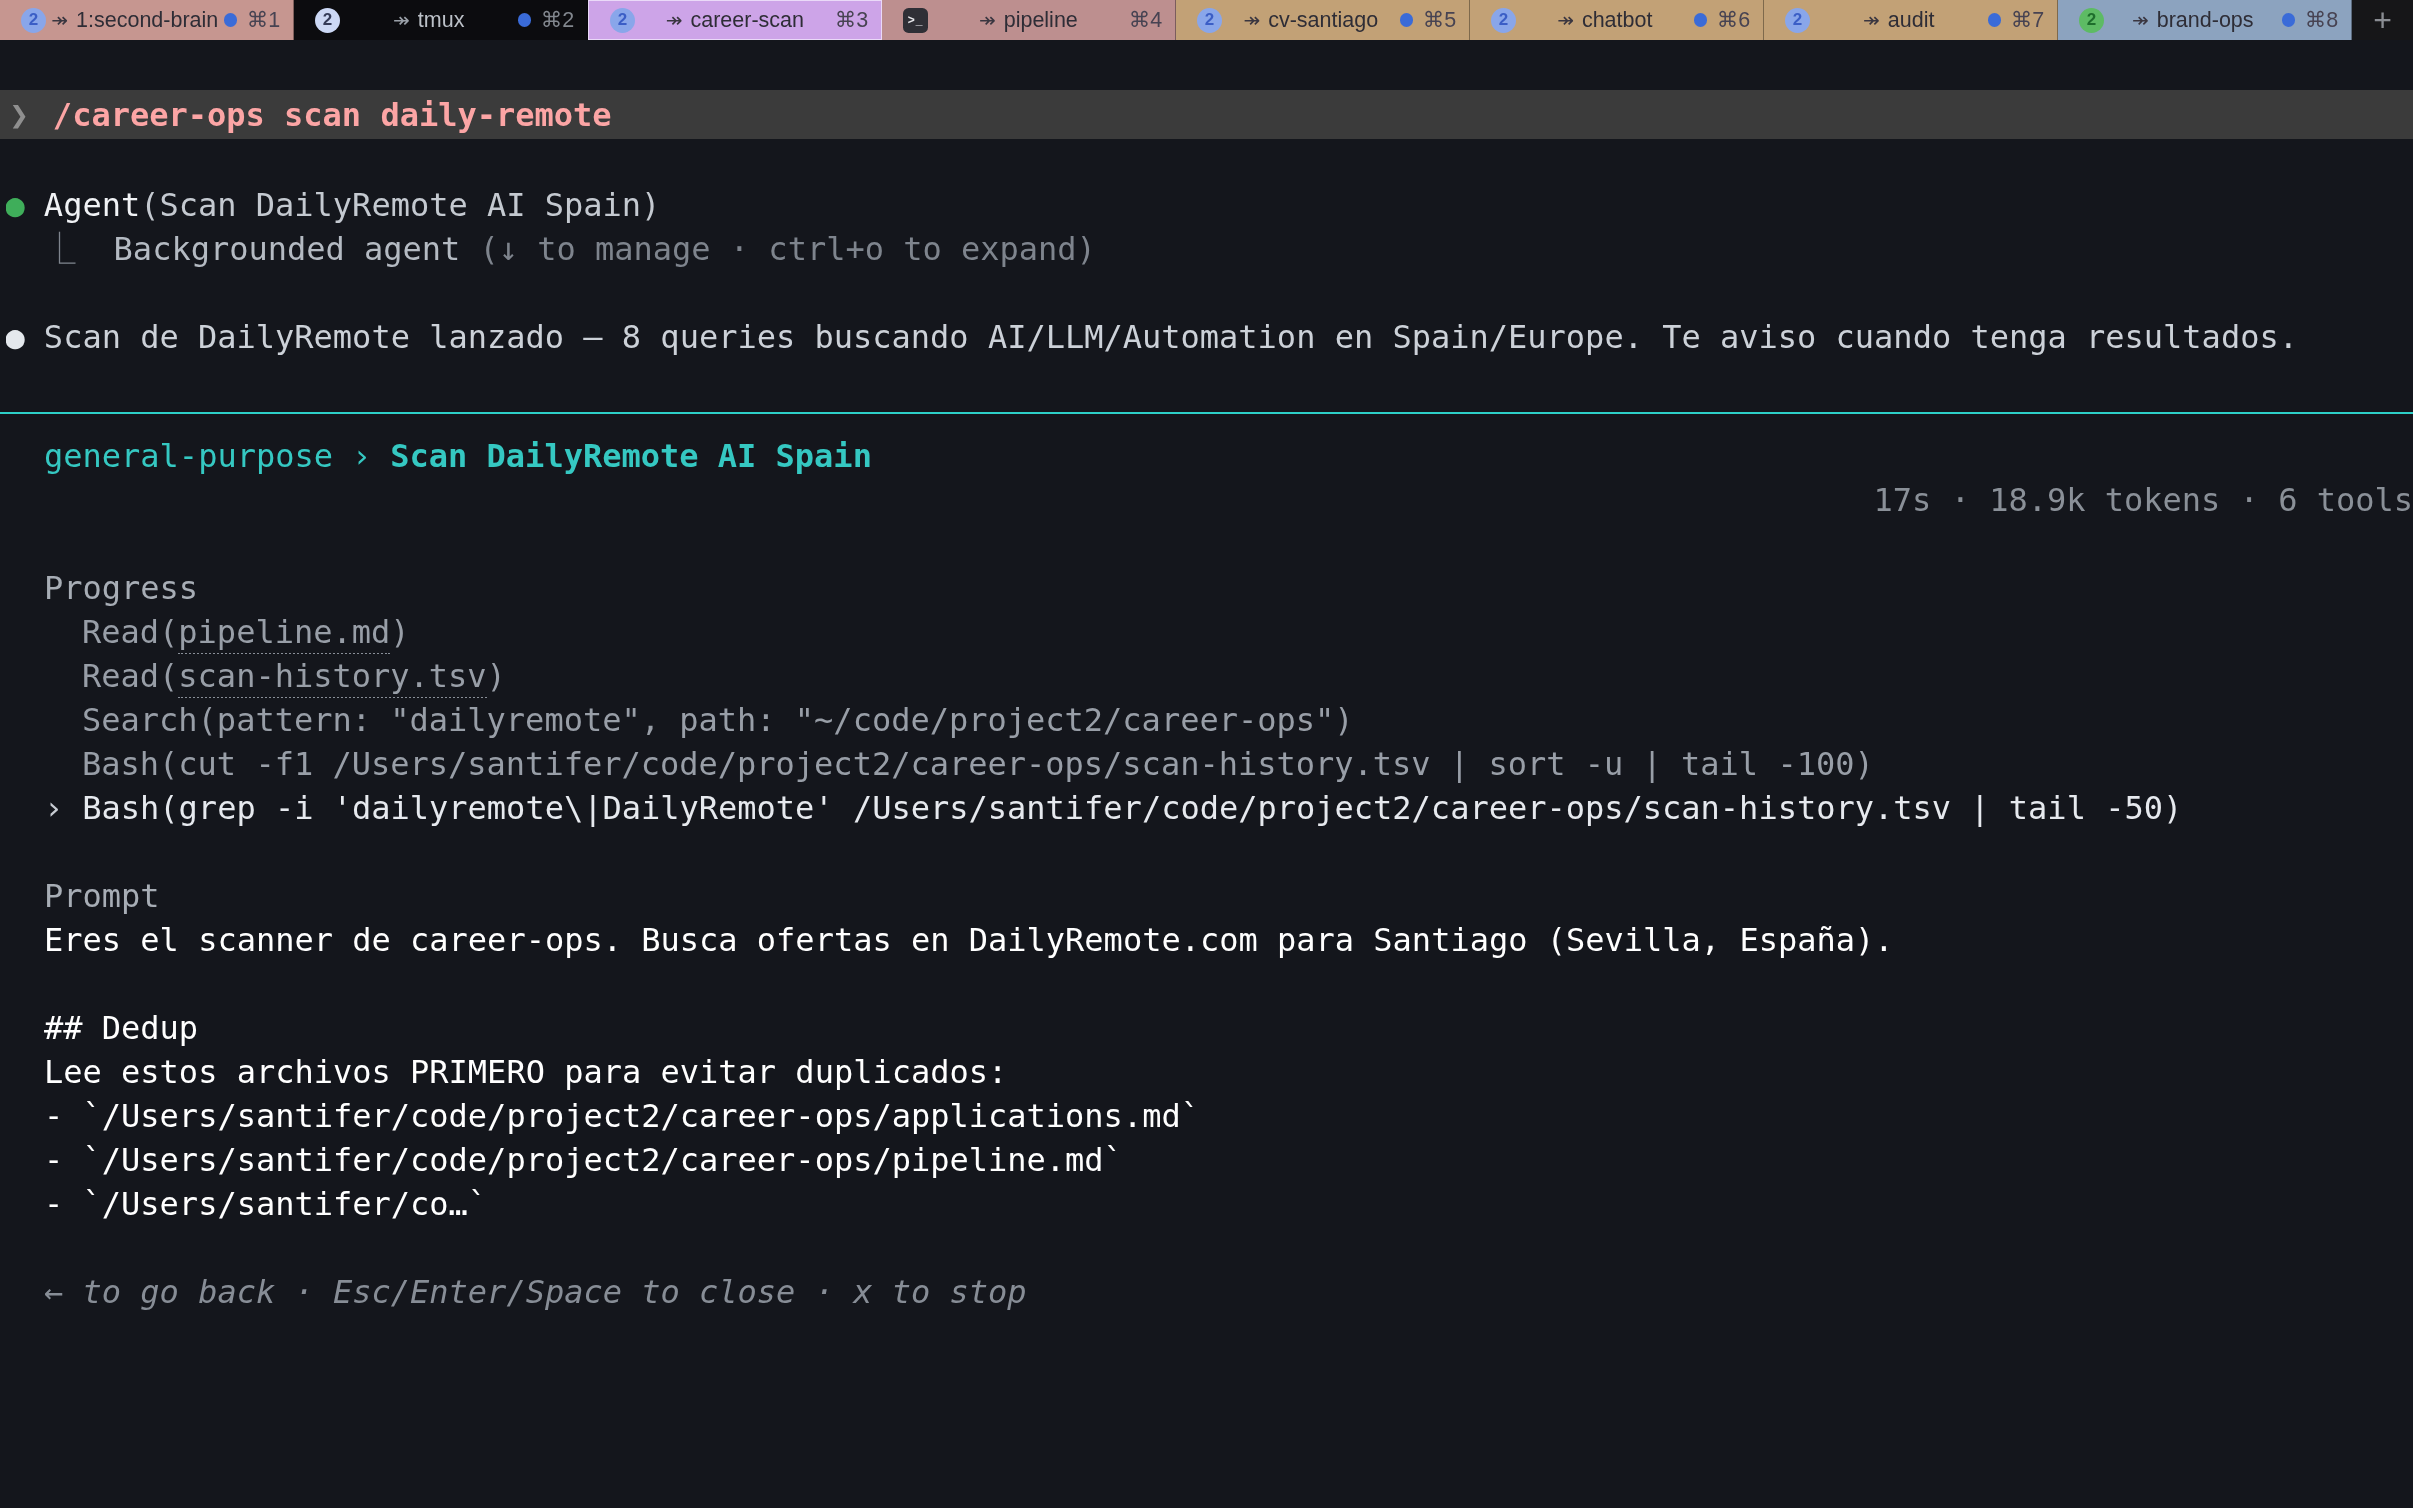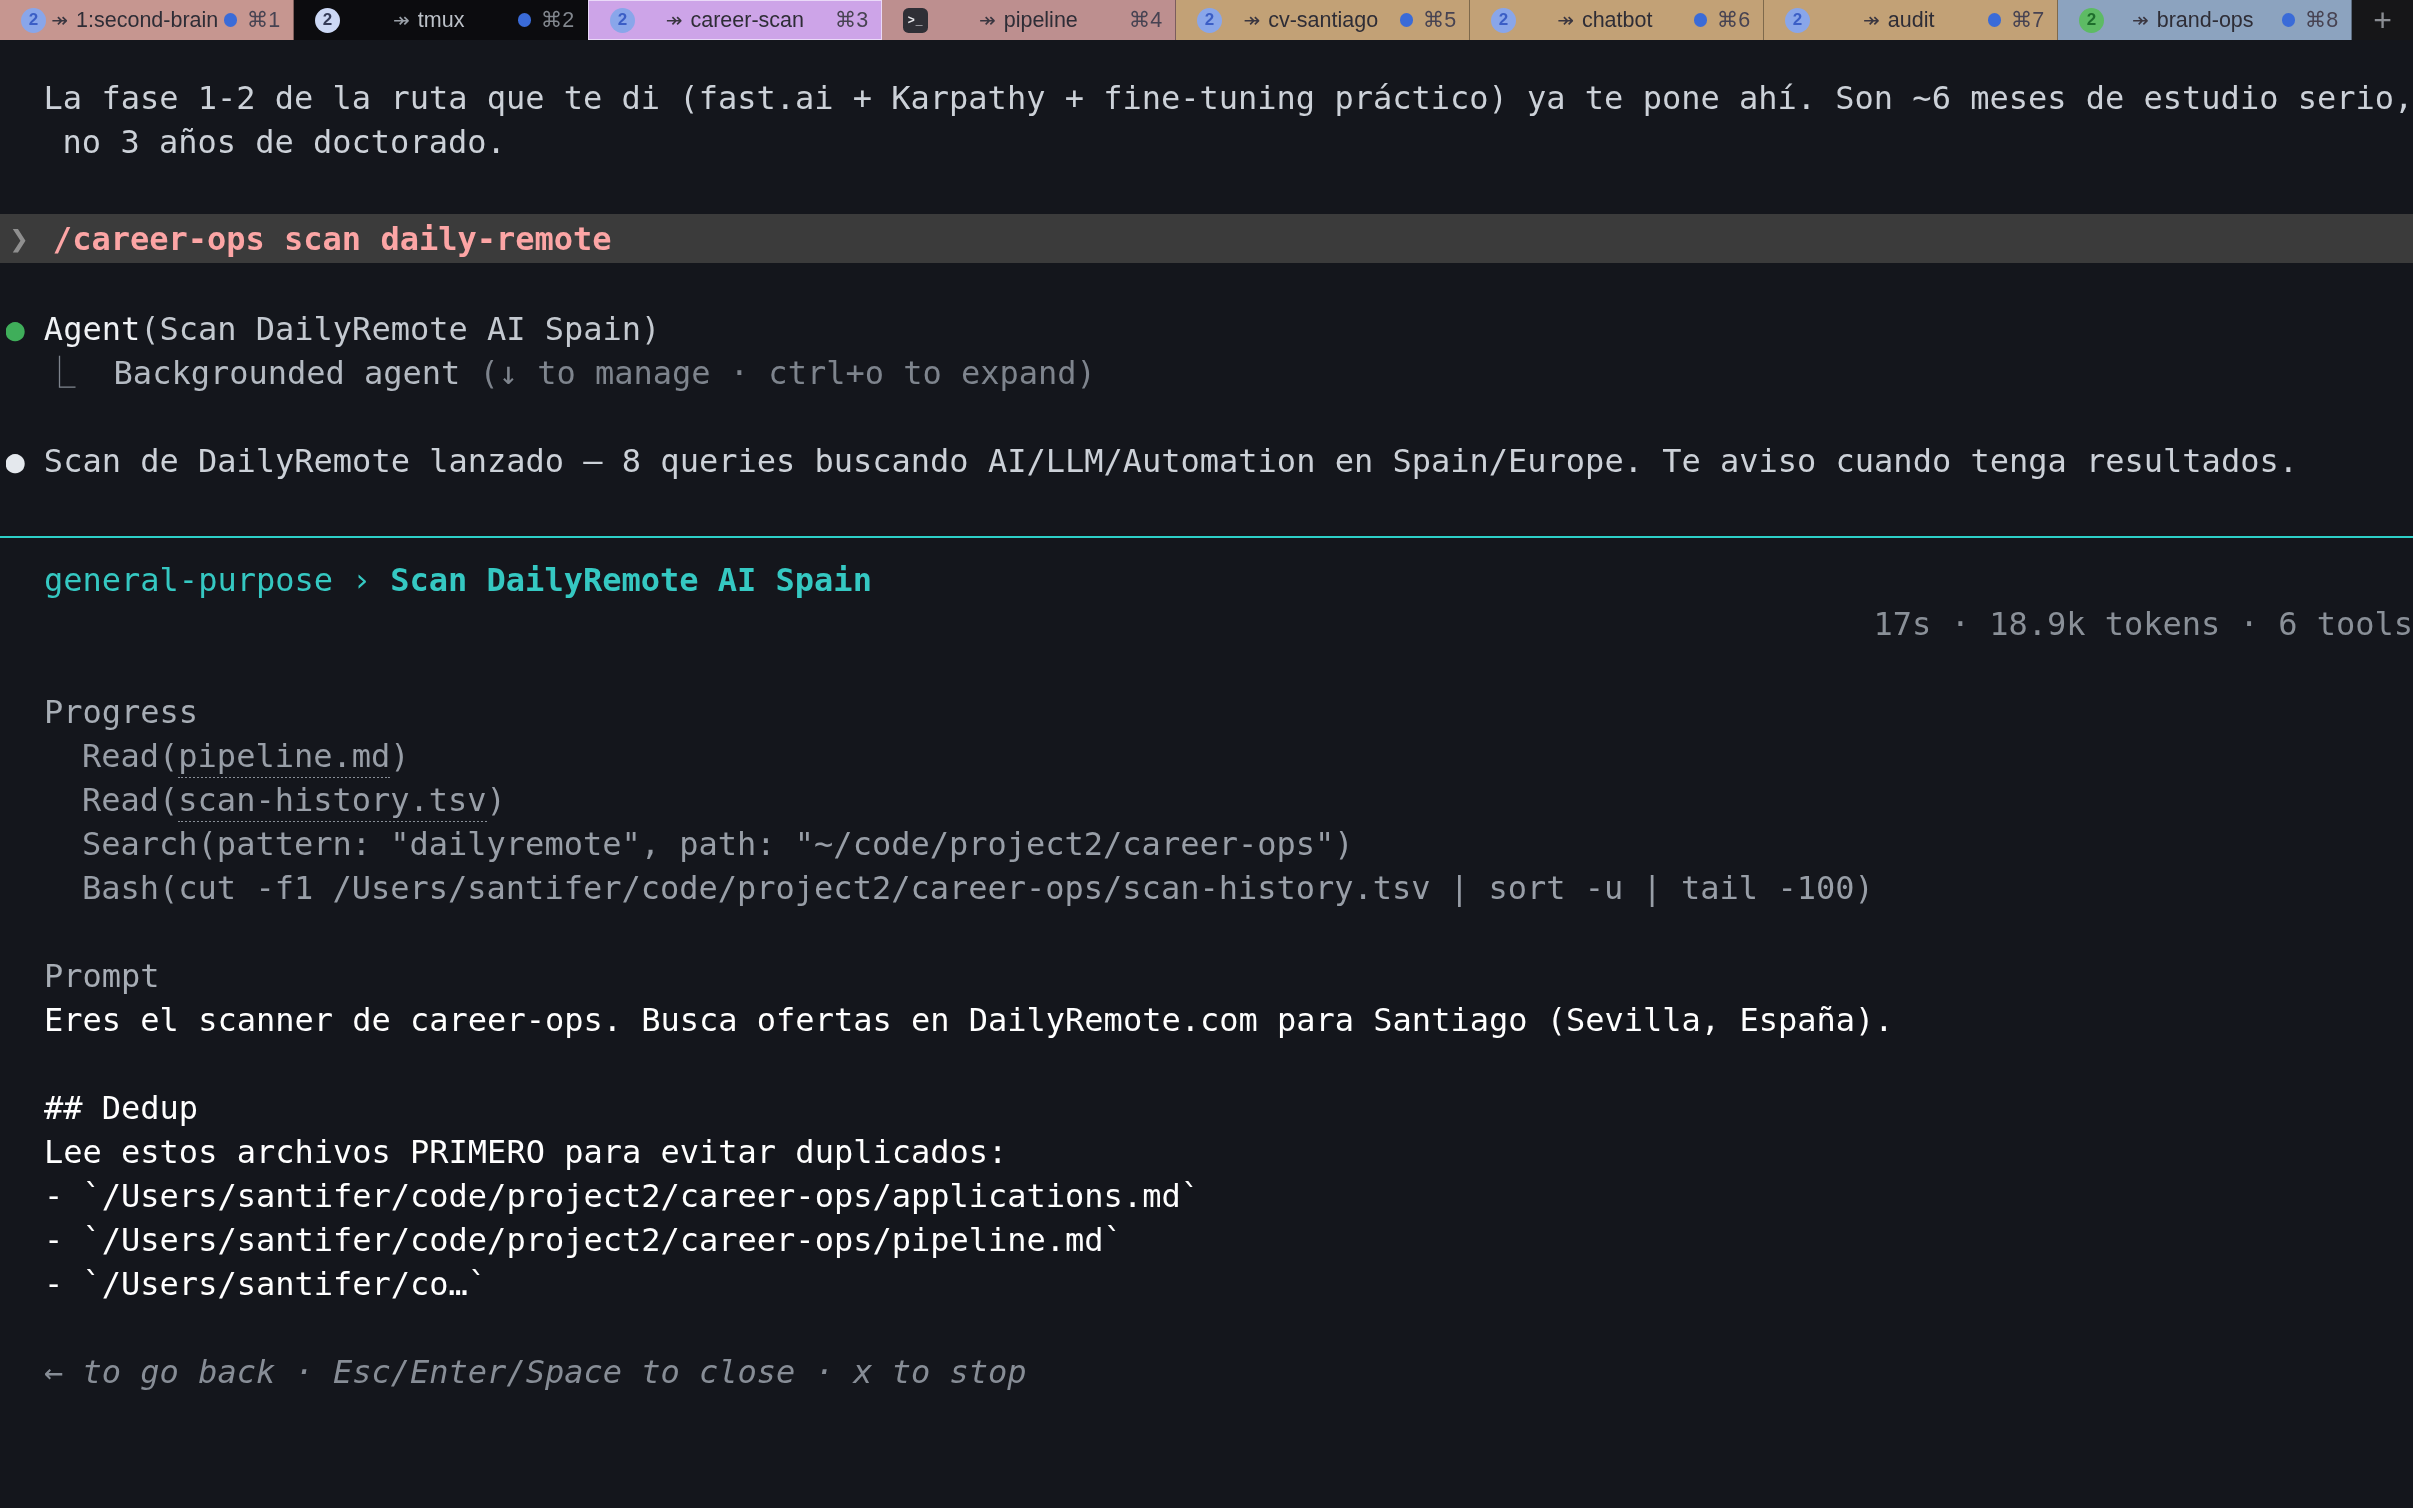--- a/index.html
+++ b/index.html
@@ -222,24 +222,20 @@
     </span>
   </div>
 
   <div class="newtab">
     <span>+</span>
   </div>
 </div>
 
 <div>
 
-  <div class="chat">
-    <div class="line pad2"><span>La fase 1-2 de la ruta que te di (fast.ai + Karpathy + fine-tuning práctico) ya te pone ahí. Son ~6 meses de estudio serio,</span></div>
-    <div class="line pad3"><span>no 3 años de doctorado.</span></div>
-  </div>
 
   <div class="cmdbar">
     <span class="cmd-chevron">❯</span>
     <span class="cmd-text">/career-ops scan daily-remote</span>
   </div>
 
   <div class="after-cmd">
     <div class="line"><span class="bullet-green">●</span><span class="agent-name ml1">Agent</span><span class="agent-args">(Scan DailyRemote AI Spain)</span></div>
     <div class="line pad2"><span class="sub-connector">⎿</span><span class="sub-text">Backgrounded agent</span><span class="sub-hint">(↓ to manage · ctrl+o to expand)</span></div>
     <div class="blank"></div>
@@ -251,20 +247,21 @@
   <div class="panel">
     <div class="line"><span class="cyan">general-purpose</span><span class="cyan sep">›</span><span class="cyan-bold">Scan DailyRemote AI Spain</span></div>
     <div class="line stats"><span>17s · 18.9k tokens · 6 tools</span></div>
     <div class="blank"></div>
 
     <div class="line hdr"><span>Progress</span></div>
     <div class="line pad2 tool"><span>Read(</span><span class="dotted">pipeline.md</span><span>)</span></div>
     <div class="line pad2 tool"><span>Read(</span><span class="dotted">scan-history.tsv</span><span>)</span></div>
     <div class="line pad2 tool"><span>Search(pattern: "dailyremote", path: "~/code/project2/career-ops")</span></div>
     <div class="line pad2 tool"><span>Bash(cut -f1 /Users/santifer/code/project2/career-ops/scan-history.tsv | sort -u | tail -100)</span></div>
+    <div class="line tool-active"><span class="caret">›</span><span>Bash(grep -i 'dailyremote\|DailyRemote' /Users/santifer/code/project2/career-ops/scan-history.tsv | tail -50)</span></div>
     <div class="blank"></div>
 
     <div class="line hdr"><span>Prompt</span></div>
     <div class="line body-text"><span>Eres el scanner de career-ops. Busca ofertas en DailyRemote.com para Santiago (Sevilla, España).</span></div>
     <div class="blank"></div>
 
     <div class="line body-text"><span>## Dedup</span></div>
     <div class="line body-text"><span>Lee estos archivos PRIMERO para evitar duplicados:</span></div>
     <div class="line body-text"><span>- `/Users/santifer/code/project2/career-ops/applications.md`</span></div>
     <div class="line body-text"><span>- `/Users/santifer/code/project2/career-ops/pipeline.md`</span></div>

